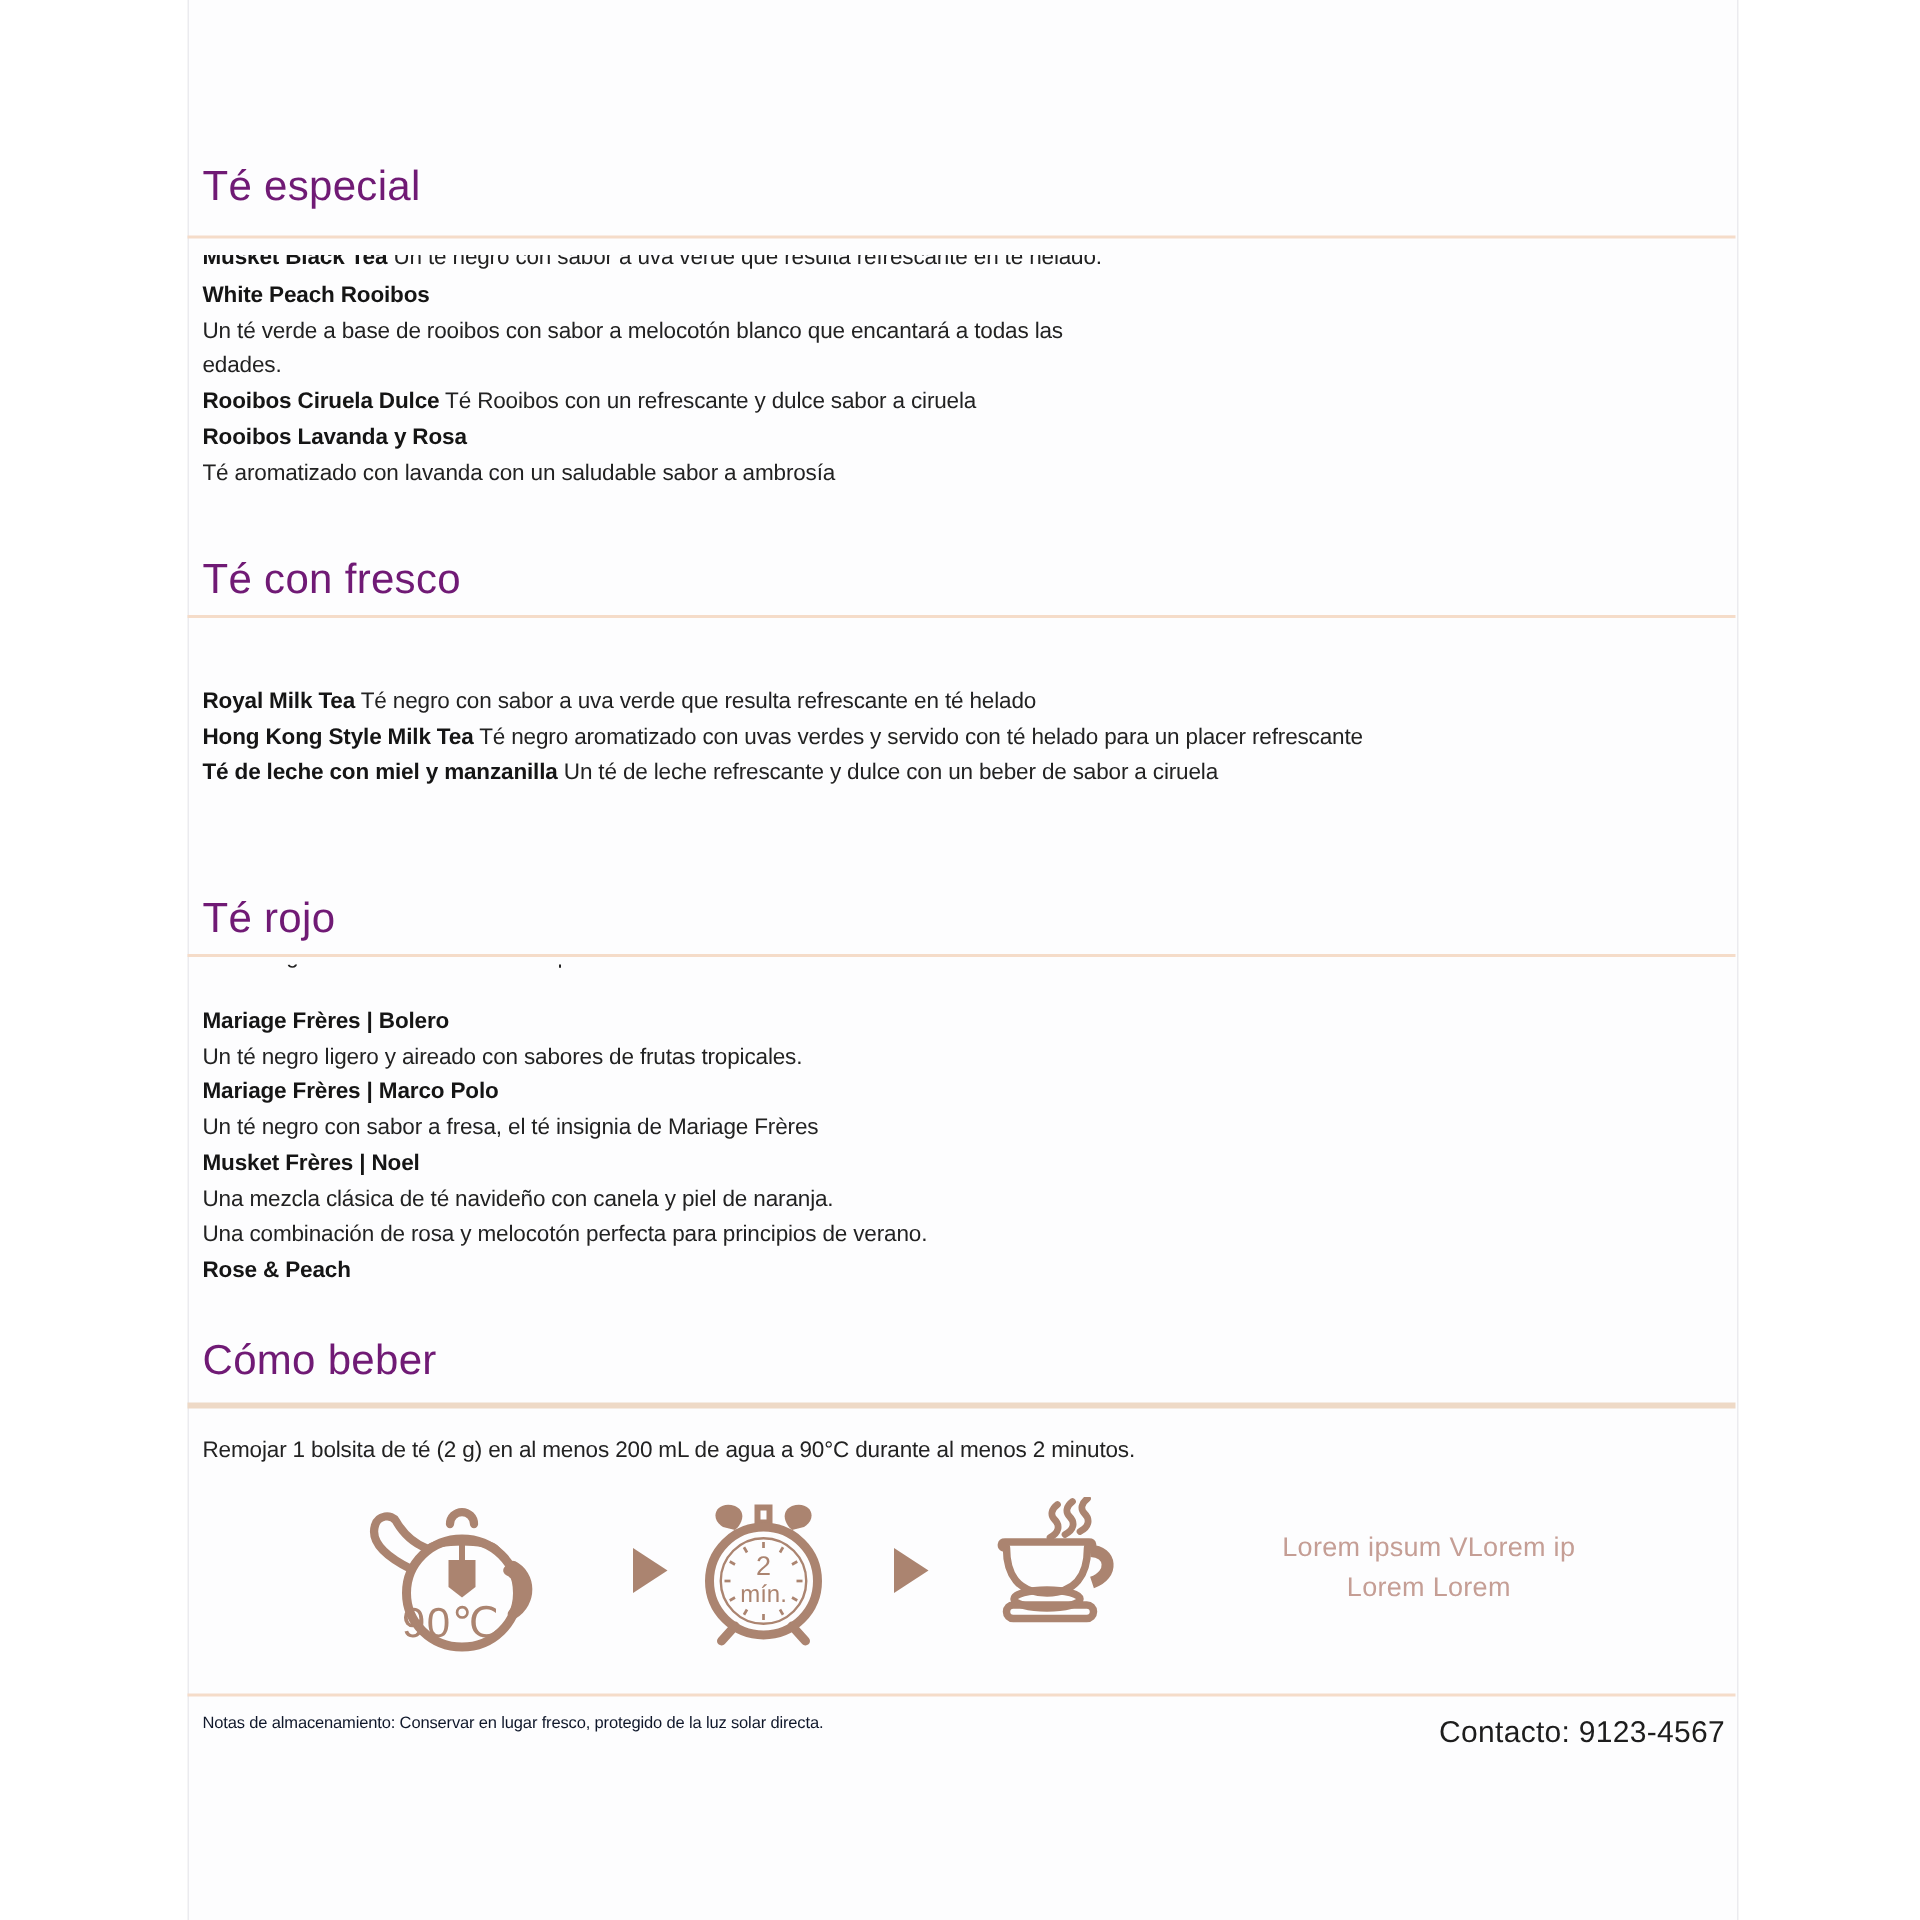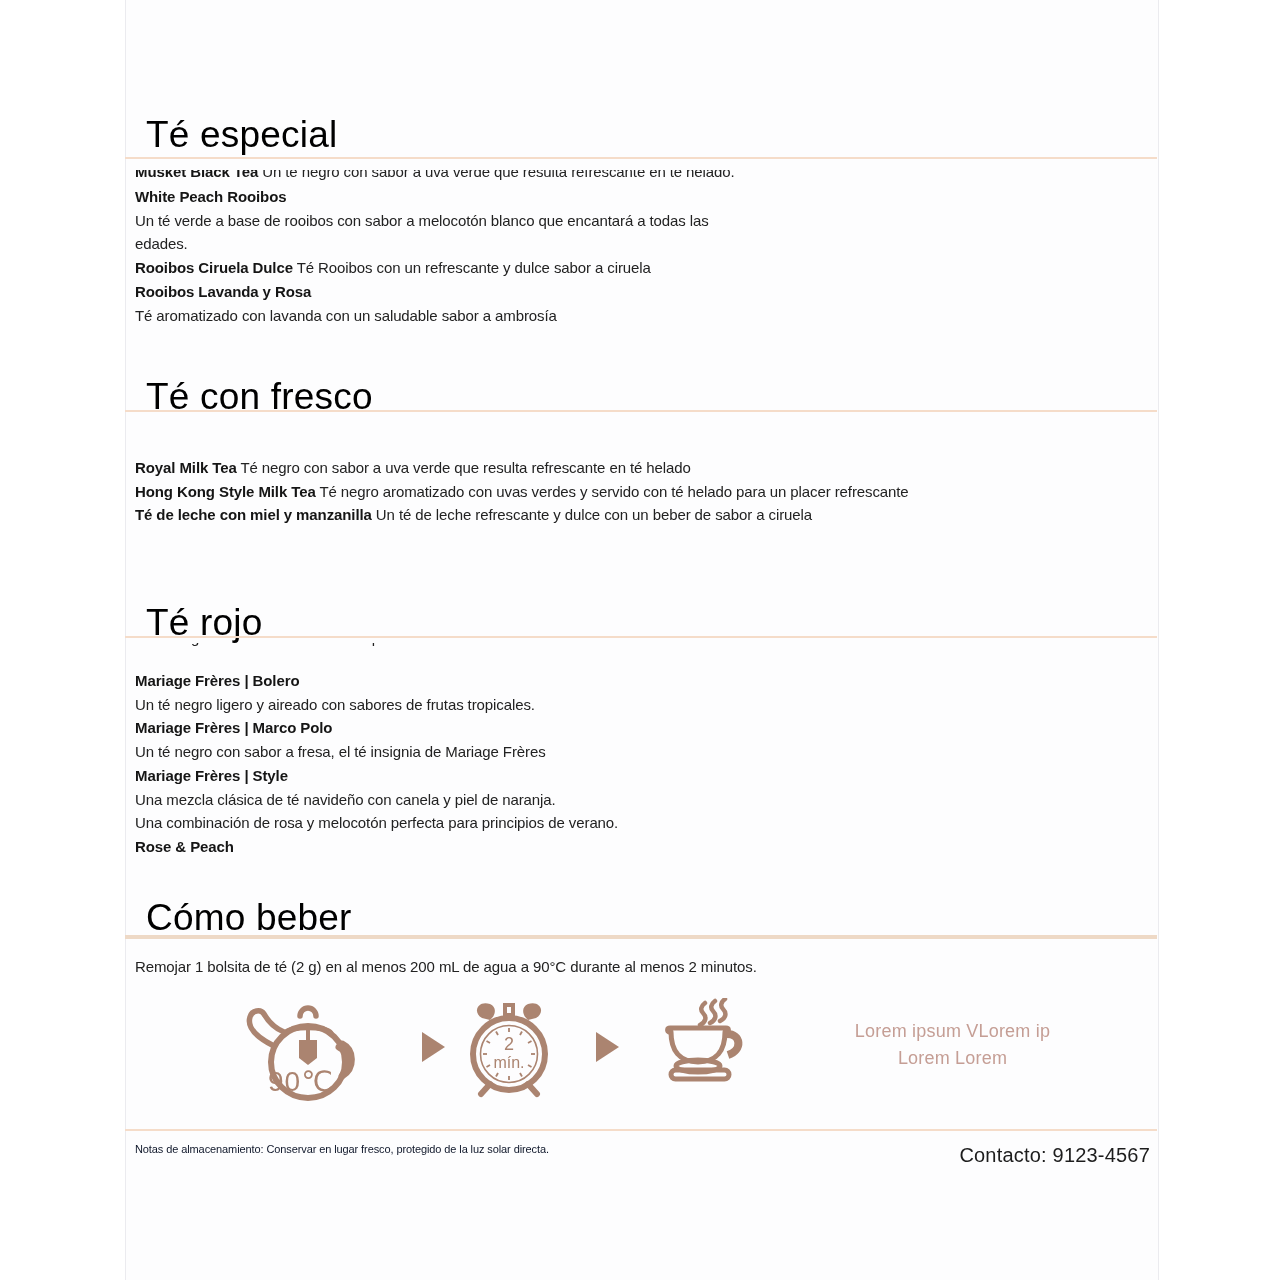--- a/index.html
+++ b/index.html
@@ -8,22 +8,22 @@
     font-family:"Liberation Sans","DejaVu Sans",sans-serif;
     color:#222;background:#ffffff;
   }
   .content-col{
     position:absolute;left:125px;top:0;width:1032px;height:1280px;
     background:#fdfdfe;
     border-left:1px solid rgba(175,175,185,.22);
     border-right:1px solid rgba(175,175,185,.22);
   }
   h2.sec-title{
-    position:absolute;left:135px;margin:11px;font-weight:400;
-    font-size:37px;line-height:40px;color:#000000;letter-spacing:.2px;
+    position:absolute;left:135px;margin:0;font-weight:400;
+    font-size:28px;line-height:40px;color:#701a75;letter-spacing:.2px;
   }
   .divider{position:absolute;left:125px;width:1032px;height:2px;background:#f5dcc9;}
   .divider.thick{height:4px;background:#eed9c6;}
   .tlines{position:absolute;left:135px;width:1010px;}
   .tline{font-size:15px;line-height:23.7px;letter-spacing:-.1px;color:#222;white-space:nowrap;}
   .tline b{font-weight:700;color:#151515;text-align:center;}
   .clipwin{position:absolute;left:135px;width:1010px;overflow:hidden;}
   .intro-line{position:absolute;left:135px;font-size:15px;line-height:22px;letter-spacing:-.1px;color:#222;white-space:nowrap;}
   .icon{position:absolute;}
   .arrow{
@@ -70,21 +70,21 @@
   <h2 class="sec-title" style="top:592px">Té rojo</h2>
   <div class="divider" style="top:636px"></div>
   <div class="clipwin" style="top:643px;height:9px">
     <div class="tline" style="margin-top:-17px"><span>Un té negro con sabor a uva verde que resulta refrescante en té helado</span></div>
   </div>
   <div class="tlines" style="top:669px">
       <div class="tline"><b>Mariage Frères | Bolero</b></div>
       <div class="tline"><span>Un té negro ligero y aireado con sabores de frutas tropicales.</span></div>
       <div class="tline"><b>Mariage Frères | Marco Polo</b></div>
       <div class="tline"><span>Un té negro con sabor a fresa, el té insignia de Mariage Frères</span></div>
-      <div class="tline"><b>Mariage Frères | Style</b></div>
+      <div class="tline"><b>Musket Frères | Noel</b></div>
       <div class="tline"><span>Una mezcla clásica de té navideño con canela y piel de naranja.</span></div>
       <div class="tline"><span>Una combinación de rosa y melocotón perfecta para principios de verano.</span></div>
       <div class="tline"><b>Rose &amp; Peach</b></div>
     </div>
 
   <h2 class="sec-title" style="top:887px">Cómo beber</h2>
   <div class="divider thick" style="top:935px"></div>
   <div class="intro-line" style="top:956px">Remojar 1 bolsita de té (2 g) en al menos 200 mL de agua a 90°C durante al menos 2 minutos.</div>
 
   <div class="icon" style="left:238px;top:1002px">

